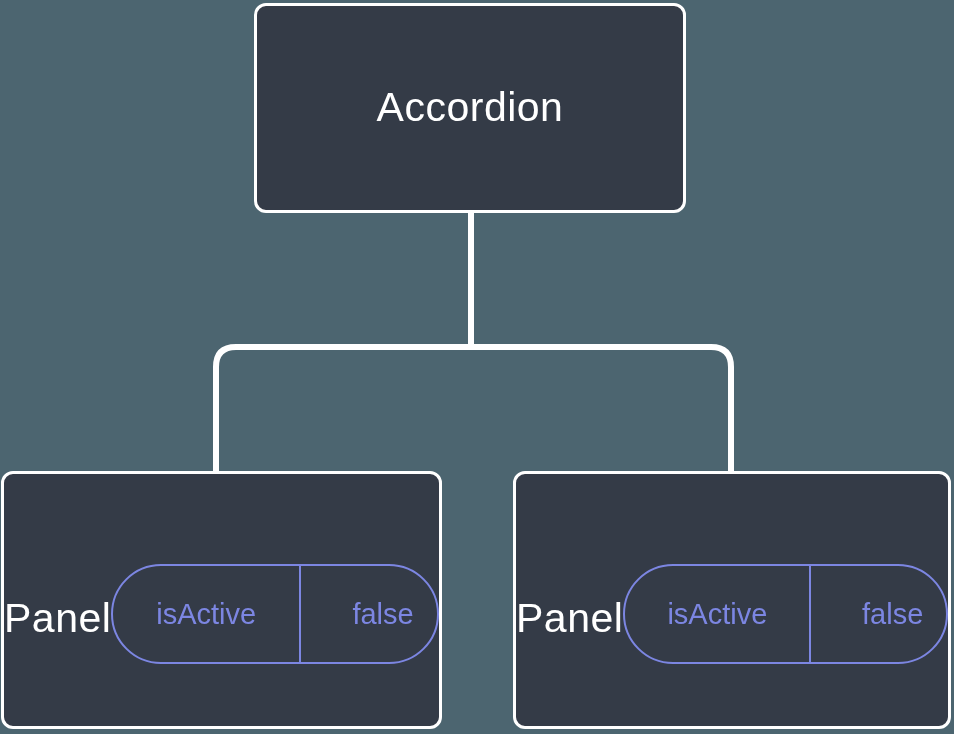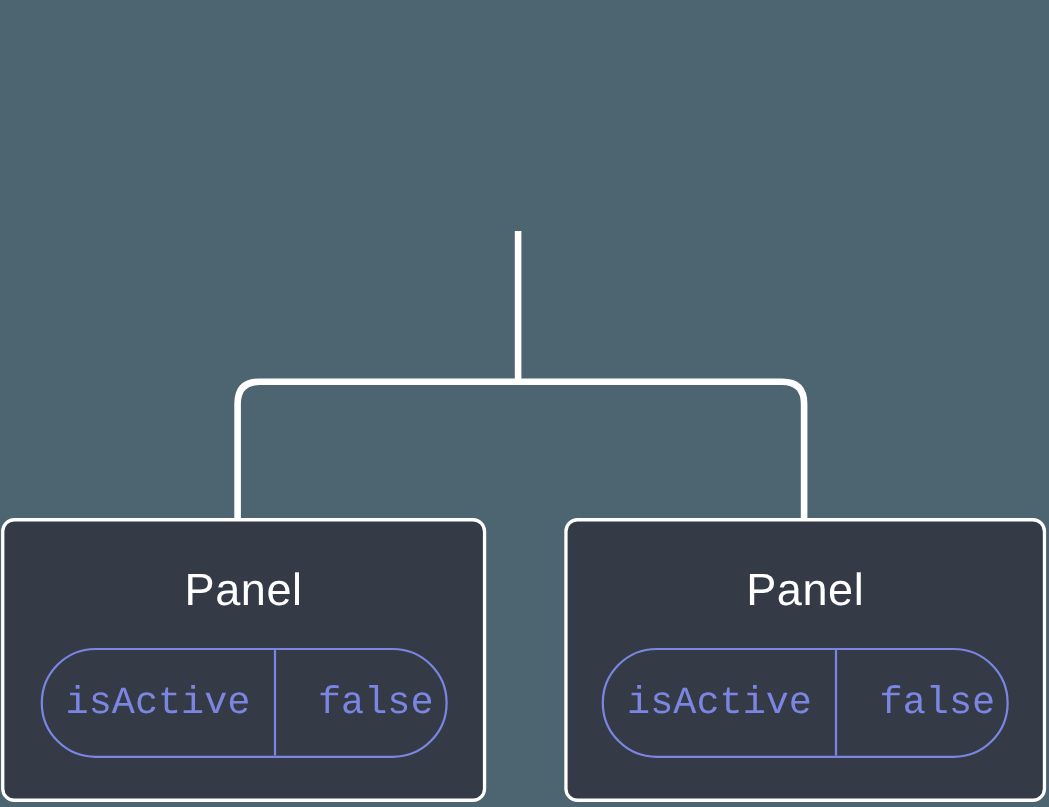--- a/index.html
+++ b/index.html
@@ -39,21 +39,21 @@
     border-radius: 12px;
   }
   .node-root {
     left: 254px; top: 3px;
     width: 432px; height: 210px;
     display: flex; align-items: center; justify-content: center;
   }
   .node-panel {
     top: 471px;
     height: 258px;
-    display: flex; flex-direction: column; align-items: center;
+    display: flex; flex-direction: row; align-items: center;
   }
   .node-panel.left  { left: 1px;   width: 441px; }
   .node-panel.right { left: 513px; width: 438px; }
   .node-title {
     color: var(--title_text);
     font-size: 41px;
     font-weight: 500;
     letter-spacing: 0.5px;
     line-height: 1.2;
   }
@@ -62,40 +62,42 @@
     margin-top: 28px;
     width: 370px; height: 100px;
     border: 2px solid var(--accent_purple);
     border-radius: 50px;
     display: flex;
     overflow: hidden;
   }
   .pill-cell {
     display: flex; align-items: center; justify-content: center;
     color: var(--accent_purple);
-    font-size: 35px;
+    font-size: 29px;
     font-weight: 400;
-    font-family: Liberation Mono, monospace;
   }
   .pill-key {
     flex: 0 0 58%;
     border-right: 2px solid var(--accent_purple);
   }
   .pill-value { flex: 1 1 auto; margin-left: 28px; }
 </style>
 </head>
 <body>
 
 <div class="stage">
 
   <svg class="connectors" viewBox="0 0 954 734" aria-hidden="true">
     <path d="M 471 210 L 471 350"></path>
     <path d="M 216 474 L 216 367 Q 216 347 236 347 L 711 347 Q 731 347 731 367 L 731 474"></path>
   </svg>
 
+  <div class="node node-root">
+    <div class="node-title">Accordion</div>
+  </div>
 
   <div class="node node-panel left">
     <div class="node-title">Panel</div>
     <div class="state-pill">
       <div class="pill-cell pill-key">isActive</div>
       <div class="pill-cell pill-value">false</div>
     </div>
   </div>
 
   <div class="node node-panel right">

